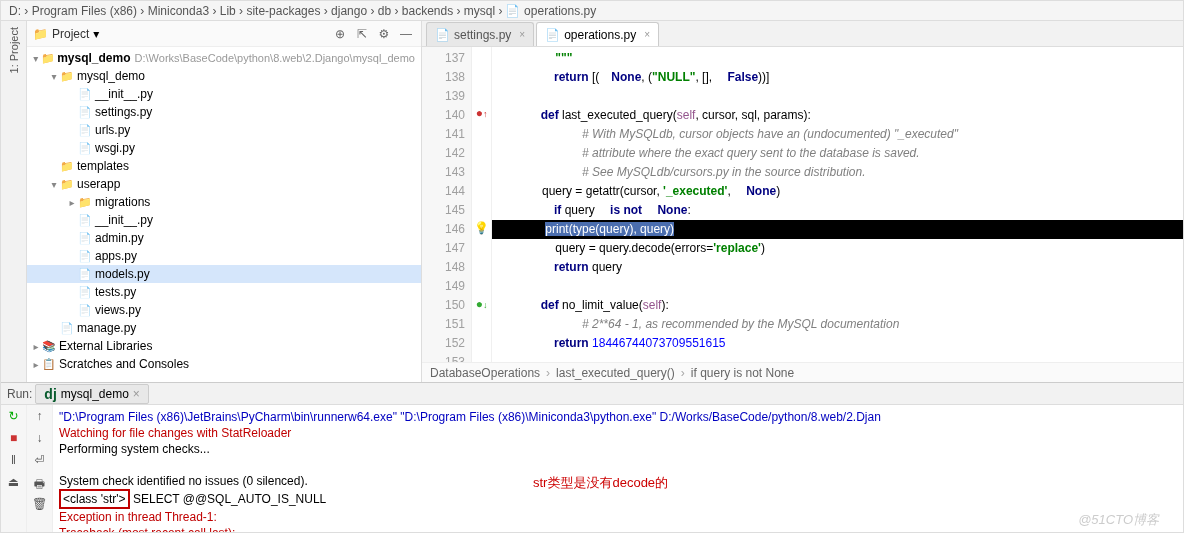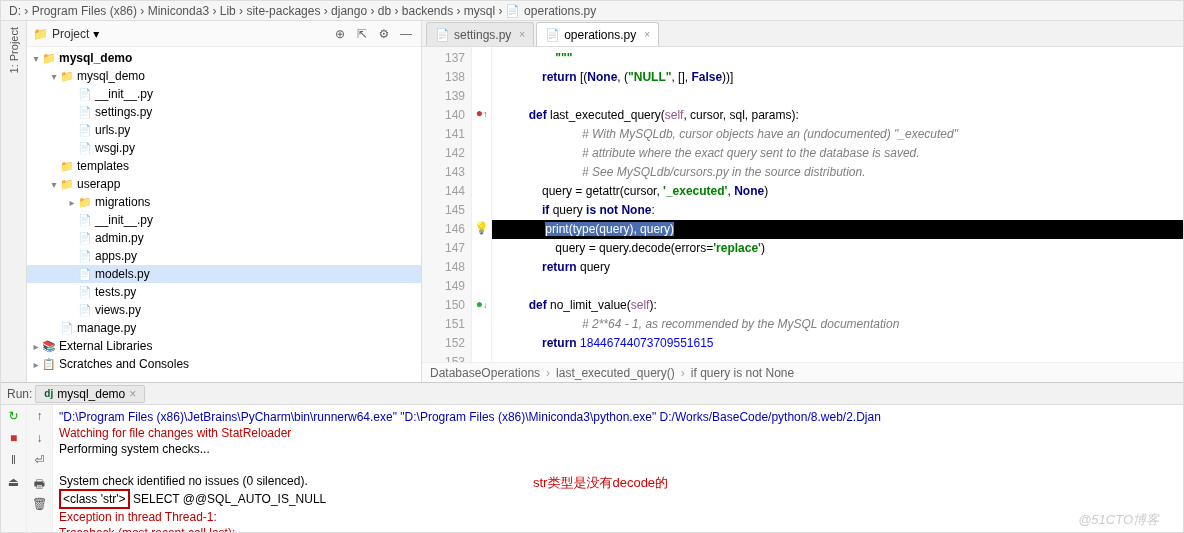--- a/index.html
+++ b/index.html
@@ -26,21 +26,21 @@
 .py-icon { color:#3b78a9;}
 .editor-col { flex:1; display:flex; flex-direction:column; min-width:0;}
 .tabs { height:26px; display:flex; align-items:flex-end; background:#f2f2f2; border-bottom:1px solid #ddd; padding-left:4px; gap:2px;}
 .tab { height:24px; display:flex; align-items:center; gap:4px; padding:0 8px; background:#e8e8e8; border:1px solid #ccc; border-bottom:none; border-radius:3px 3px 0 0; color:#555;}
 .tab.active { background:#fff; color:#000;}
 .tab .x { color:#999; font-size:10px; margin-left:4px;}
 .editor-body { flex:1; display:flex; min-height:0; overflow:hidden; font-family: "JetBrains Mono","Consolas",monospace; font-size:13px; }
 .gutter { width:50px; background:#f7f7f7; color:#a0a0a0; text-align:right; padding:2px 6px 2px 0; border-right:1px solid #eee; line-height:19px;}
 .marks { width:20px; background:#fff; border-right:1px solid #f0f0f0; line-height:19px; font-size:11px; text-align:center;}
 .code { flex:1; padding:2px 0 2px 10px; line-height:19px; white-space:pre; overflow:hidden;}
-.code .kw { color:#000080; font-weight:bold;}
+.code .kw { color:#000080; font-weight:bold;margin-left:12px;}
 .code .self { color:#94558d;}
 .code .str { color:#008000; font-weight:bold;}
 .code .cmt { color:#808080; font-style:italic;margin-left:40px;}
 .code .fn { color:#000; }
 .code .num { color:#0000ff;}
 .code .sel { background:#4b6eaf; color:#fff; }
 .hl-line { background:#000000; display:block; margin-left:-10px; }
 .breadcrumb { height:20px; border-top:1px solid #eee; display:flex; align-items:center; padding:0 8px; gap:6px; color:#666; font-size:11px; background:#fafafa;}
 .breadcrumb .sep { color:#aaa;}
 .runpanel { height:150px; border-top:1px solid #ccc; display:flex; flex-direction:column;}
@@ -53,21 +53,21 @@
 .runside .ic, .runside2 .ic { width:18px; height:16px; font-size:12px; color:#555; text-align:center;}
 .console { flex:1; font-family:"JetBrains Mono","Consolas",monospace; font-size:12px; line-height:16px; padding:4px 6px; position:relative; overflow:hidden;}
 .console .bl { color:#0000c0;}
 .console .rd { color:#c00000;}
 .console .box { border:2px solid #c00000; display:inline-block; padding:0 2px;}
 .anno { position:absolute; left:480px; top:70px; color:#cc0000; font-family:Arial; font-size:13px;}
 .watermark { position:absolute; right:24px; bottom:4px; color:#ccc; font-size:13px; font-style:italic;}
 .bulb { color:#d9a500;}
 .red-up { color:#c33; font-size:9px;}
 .green-dn { color:#3a3; font-size:9px;}
-.dj { color:#0a5c2f; font-size:10px; font-weight:bold;}
+.dj { color:#0a5c2f; font-size:14px; font-weight:bold;}
 </style>
 </head>
 <body>
 
 <div class="root">
   <div class="top-path">D: › Program Files (x86) › Miniconda3 › Lib › site-packages › django › db › backends › mysql › 📄 operations.py</div>
 
   <div class="mainrow">
     <div class="sidebar-left">
       <span class="vlabel">1: Project</span>
@@ -82,20 +82,21 @@
         <span class="ticon">⊕</span>
         <span class="ticon">⇱</span>
         <span class="ticon">⚙</span>
         <span class="ticon">—</span>
       </div>
       <div class="tree" id="tree">
           <div class="tree-row" style="padding-left:4px;">
             <span class="arrow">▾</span>
             <span class="ficon fold-dir">📁</span>
             <span class="label"><b>mysql_demo</b></span>
+            <span class="path">D:\Works\BaseCode\python\8.web\2.Django\mysql_demo</span>
           </div>
           <div class="tree-row" style="padding-left:22px;">
             <span class="arrow">▾</span>
             <span class="ficon fold-dir">📁</span>
             <span class="label">mysql_demo</span>
           </div>
           <div class="tree-row" style="padding-left:40px;">
             <span class="arrow"></span>
             <span class="ficon py-icon">📄</span>
             <span class="label">__init__.py</span>

